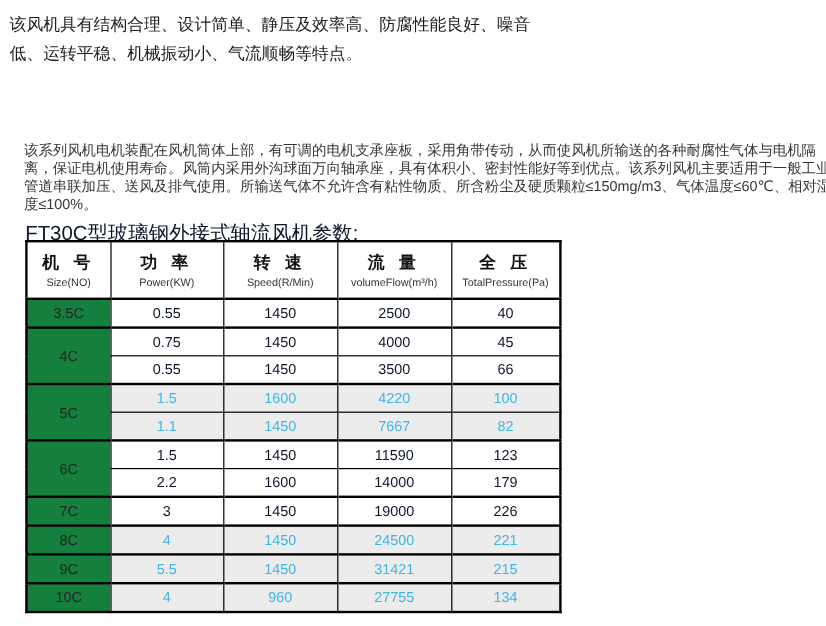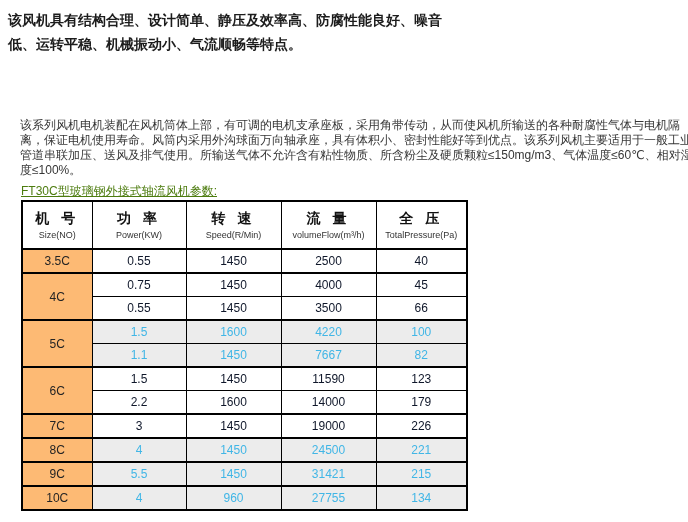--- a/index.html
+++ b/index.html
@@ -3,31 +3,31 @@
 <meta charset="utf-8">
 <style>
   html,body{margin:0;padding:0;}
   body{
     width:688px;height:522px;position:relative;overflow:hidden;
     background:#ffffff;
     font-family:"Liberation Sans","DejaVu Sans",sans-serif;
   }
   .para1{
     position:absolute;left:8px;top:8px;width:437px;margin:0;
-    font-size:14px;font-weight:700;line-height:24px;color:#1c1c1c;
+    font-size:14px;font-weight:400;line-height:24px;color:#1c1c1c;
     word-break:break-all;
   }
   .para2{
     position:absolute;left:8px;top:106px;width:676px;margin:12px;
     font-size:12px;font-weight:400;line-height:15px;color:#363636;
     word-break:break-all;
   }
   .table-title{
     position:absolute;left:21px;top:183px;
-    font-size:12px;color:#4d7c0f;text-decoration:underline;
+    font-size:17px;color:#0f172a;text-decoration:underline;
   }
   table.spec-table{
     position:absolute;left:21px;top:200px;
     border-collapse:collapse;table-layout:fixed;
     border:2px solid #000;
   }
   .col-size{width:70px;}
   .col-power{width:94px;}
   .col-speed{width:95px;}
   .col-flow{width:95px;}
@@ -35,21 +35,21 @@
   th,td{border:1px solid #000;text-align:center;vertical-align:middle;padding:0;}
   th{height:46px;background:#fff;}
   .h-cn{font-size:14px;font-weight:700;letter-spacing:4px;color:#111;}
   .h-en{font-size:9px;font-weight:400;color:#333;margin-top:2px;letter-spacing:0;}
   td{height:22px;font-size:12px;color:#0f172a;background:#fff;}
   tr.group-first td{border-top:2px solid #000;}
   td.hl{
     background:var(--highlight-bg,#ececec);
     color:var(--highlight-text,#41b6e6);
   }
-  td.size-cell{background:#fdba74;color:#242424;margin-top:12px;}
+  td.size-cell{background:#15803d;color:#242424;margin-top:12px;}
 </style>
 </head>
 <body>
 
 <div>
   <p class="para1">该风机具有结构合理、设计简单、静压及效率高、防腐性能良好、噪音低、运转平稳、机械振动小、气流顺畅等特点。</p>
 
   <p class="para2">该系列风机电机装配在风机筒体上部，有可调的电机支承座板，采用角带传动，从而使风机所输送的各种耐腐性气体与电机隔离，保证电机使用寿命。风筒内采用外沟球面万向轴承座，具有体积小、密封性能好等到优点。该系列风机主要适用于一般工业管道串联加压、送风及排气使用。所输送气体不允许含有粘性物质、所含粉尘及硬质颗粒≤150mg/m3、气体温度≤60℃、相对湿度≤100%。</p>
 
   <div class="table-title">FT30C型玻璃钢外接式轴流风机参数:</div>

